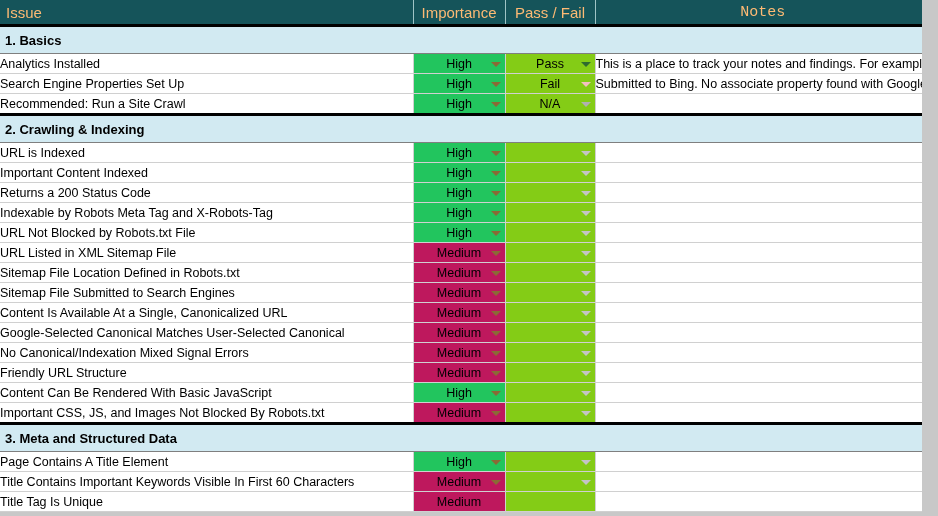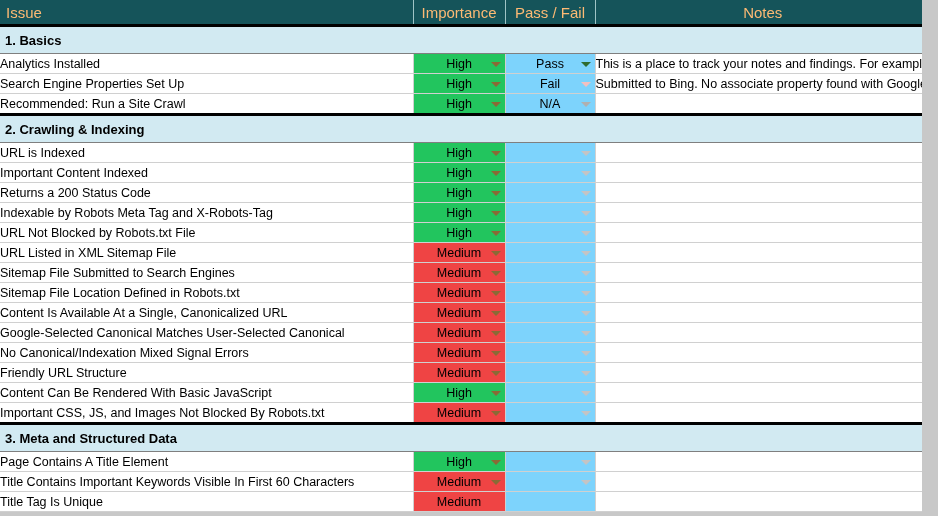--- a/index.html
+++ b/index.html
@@ -28,21 +28,21 @@
     font-size:15px;
     border-bottom:3px solid #000000;
     padding:0 6px;
     vertical-align:middle;
     white-space:nowrap;
     overflow:hidden;
   }
   tr.hdr td.h-issue{text-align:left;border-right:1px solid #9fc4c6;}
   tr.hdr td.h-imp{text-align:center;border-right:1px solid #9fc4c6;}
   tr.hdr td.h-pf{text-align:center;border-right:1px solid #9fc4c6;}
-  tr.hdr td.h-notes{text-align:center;}
+  tr.hdr td.h-notes{text-align:center;font-family:Liberation Mono, monospace;}
 
   
   tr.section td{
     background:#d2eaf2;
     height:26px;
     border-top:3px solid #000000;
     border-bottom:1px solid #7f7f7f;
     padding:0 5px;
     vertical-align:middle;
     overflow:hidden;
@@ -70,30 +70,30 @@
   }
   td.cell-imp{
     position:relative;
     text-align:center;
     border-right:1px solid #d0d0d0;
   }
   td.cell-pf{
     position:relative;
     text-align:center;
     border-right:1px solid #d0d0d0;
-    background:#7dd3fc;
+    background:#84cc16;
   }
   td.cell-notes{
     padding-left:4px;
     background:#ffffff;
   }
 
   
   .imp-high{background:#22c55e;}
-  .imp-medium{background:#ef4444;margin-left:9px;}
+  .imp-medium{background:#be185d;margin-left:9px;}
 
   
   .pf-pass{background:#b6e2a7;color:#000000;}
   .pf-fail{background:#a51e22;color:#ffffff;}
   .pf-na{background:#f7f7f7;color:#000000;}
   .pf-empty{background:#ffffff;}
 
   
   .caret{
     position:absolute;right:4px;top:50%;
@@ -199,27 +199,27 @@
           <td class="cell-pf pf-empty"><span class="val"></span><span class="caret ghost"></span></td>
           <td class="cell-notes"></td>
         </tr>
         <tr class="item">
           <td class="cell-issue">URL Listed in XML Sitemap File</td>
           <td class="cell-imp imp-medium"><span class="val">Medium</span><span class="caret"></span></td>
           <td class="cell-pf pf-empty"><span class="val"></span><span class="caret ghost"></span></td>
           <td class="cell-notes"></td>
         </tr>
         <tr class="item">
+          <td class="cell-issue">Sitemap File Location Defined in Robots.txt</td>
+          <td class="cell-imp imp-medium"><span class="val">Medium</span><span class="caret"></span></td>
+          <td class="cell-pf pf-empty"><span class="val"></span><span class="caret ghost"></span></td>
+          <td class="cell-notes"></td>
+        </tr>
+        <tr class="item">
           <td class="cell-issue">Sitemap File Submitted to Search Engines</td>
-          <td class="cell-imp imp-medium"><span class="val">Medium</span><span class="caret"></span></td>
-          <td class="cell-pf pf-empty"><span class="val"></span><span class="caret ghost"></span></td>
-          <td class="cell-notes"></td>
-        </tr>
-        <tr class="item">
-          <td class="cell-issue">Sitemap File Location Defined in Robots.txt</td>
           <td class="cell-imp imp-medium"><span class="val">Medium</span><span class="caret"></span></td>
           <td class="cell-pf pf-empty"><span class="val"></span><span class="caret ghost"></span></td>
           <td class="cell-notes"></td>
         </tr>
         <tr class="item">
           <td class="cell-issue">Content Is Available At a Single, Canonicalized URL</td>
           <td class="cell-imp imp-medium"><span class="val">Medium</span><span class="caret"></span></td>
           <td class="cell-pf pf-empty"><span class="val"></span><span class="caret ghost"></span></td>
           <td class="cell-notes"></td>
         </tr>

